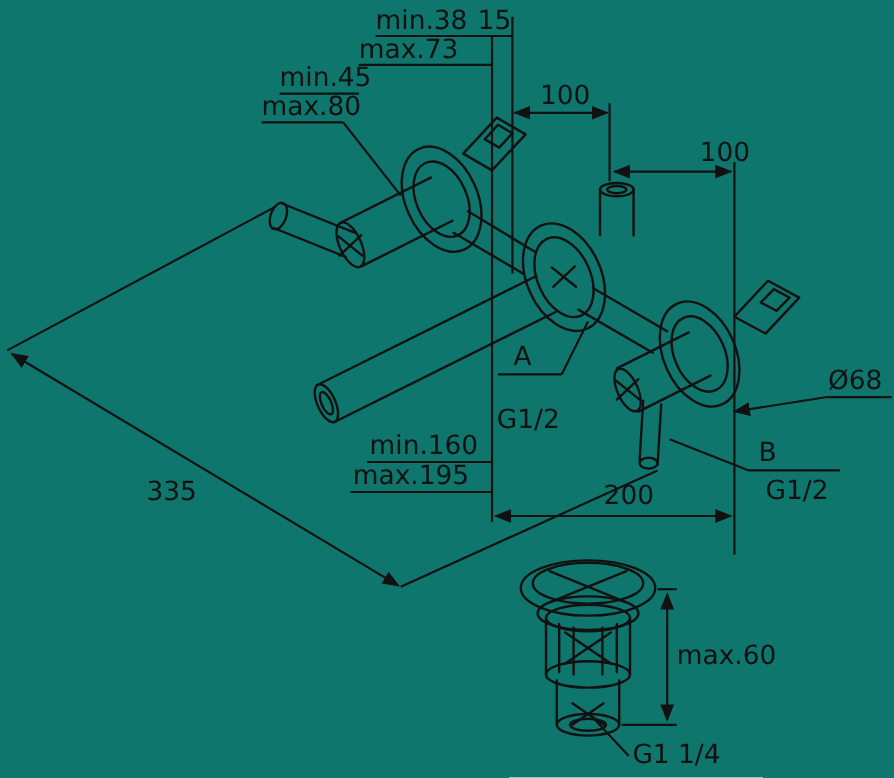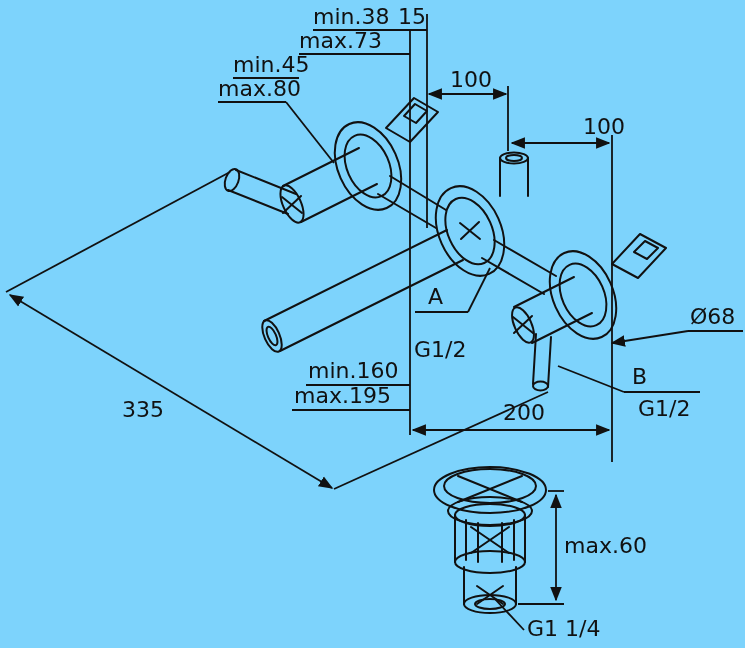--- a/index.html
+++ b/index.html
@@ -1,20 +1,20 @@
 <!DOCTYPE html>
 <html><head>
 <meta charset="utf-8">
 <style>
   html, body { margin: 0; padding: 0; background: #ffffff; }
   .canvas {
     position: relative;
     width: 745px;
     height: 648px;
-    background: #7dd3fc;
+    background: #0f766e;
     overflow: hidden;
     font-family: "DejaVu Sans", "Liberation Sans", sans-serif;
   }
   svg { display: block; }
   .draw { stroke: #111111; stroke-width: 2; fill: none; stroke-linecap: round; stroke-linejoin: round; }
   .thin { stroke: #111111; stroke-width: 1.8; fill: none; stroke-linecap: butt; }
   .dim-text { font-family: "DejaVu Sans", "Liberation Sans", sans-serif; font-size: 22px; fill: #111111; }
 </style>
 </head>
 <body>

